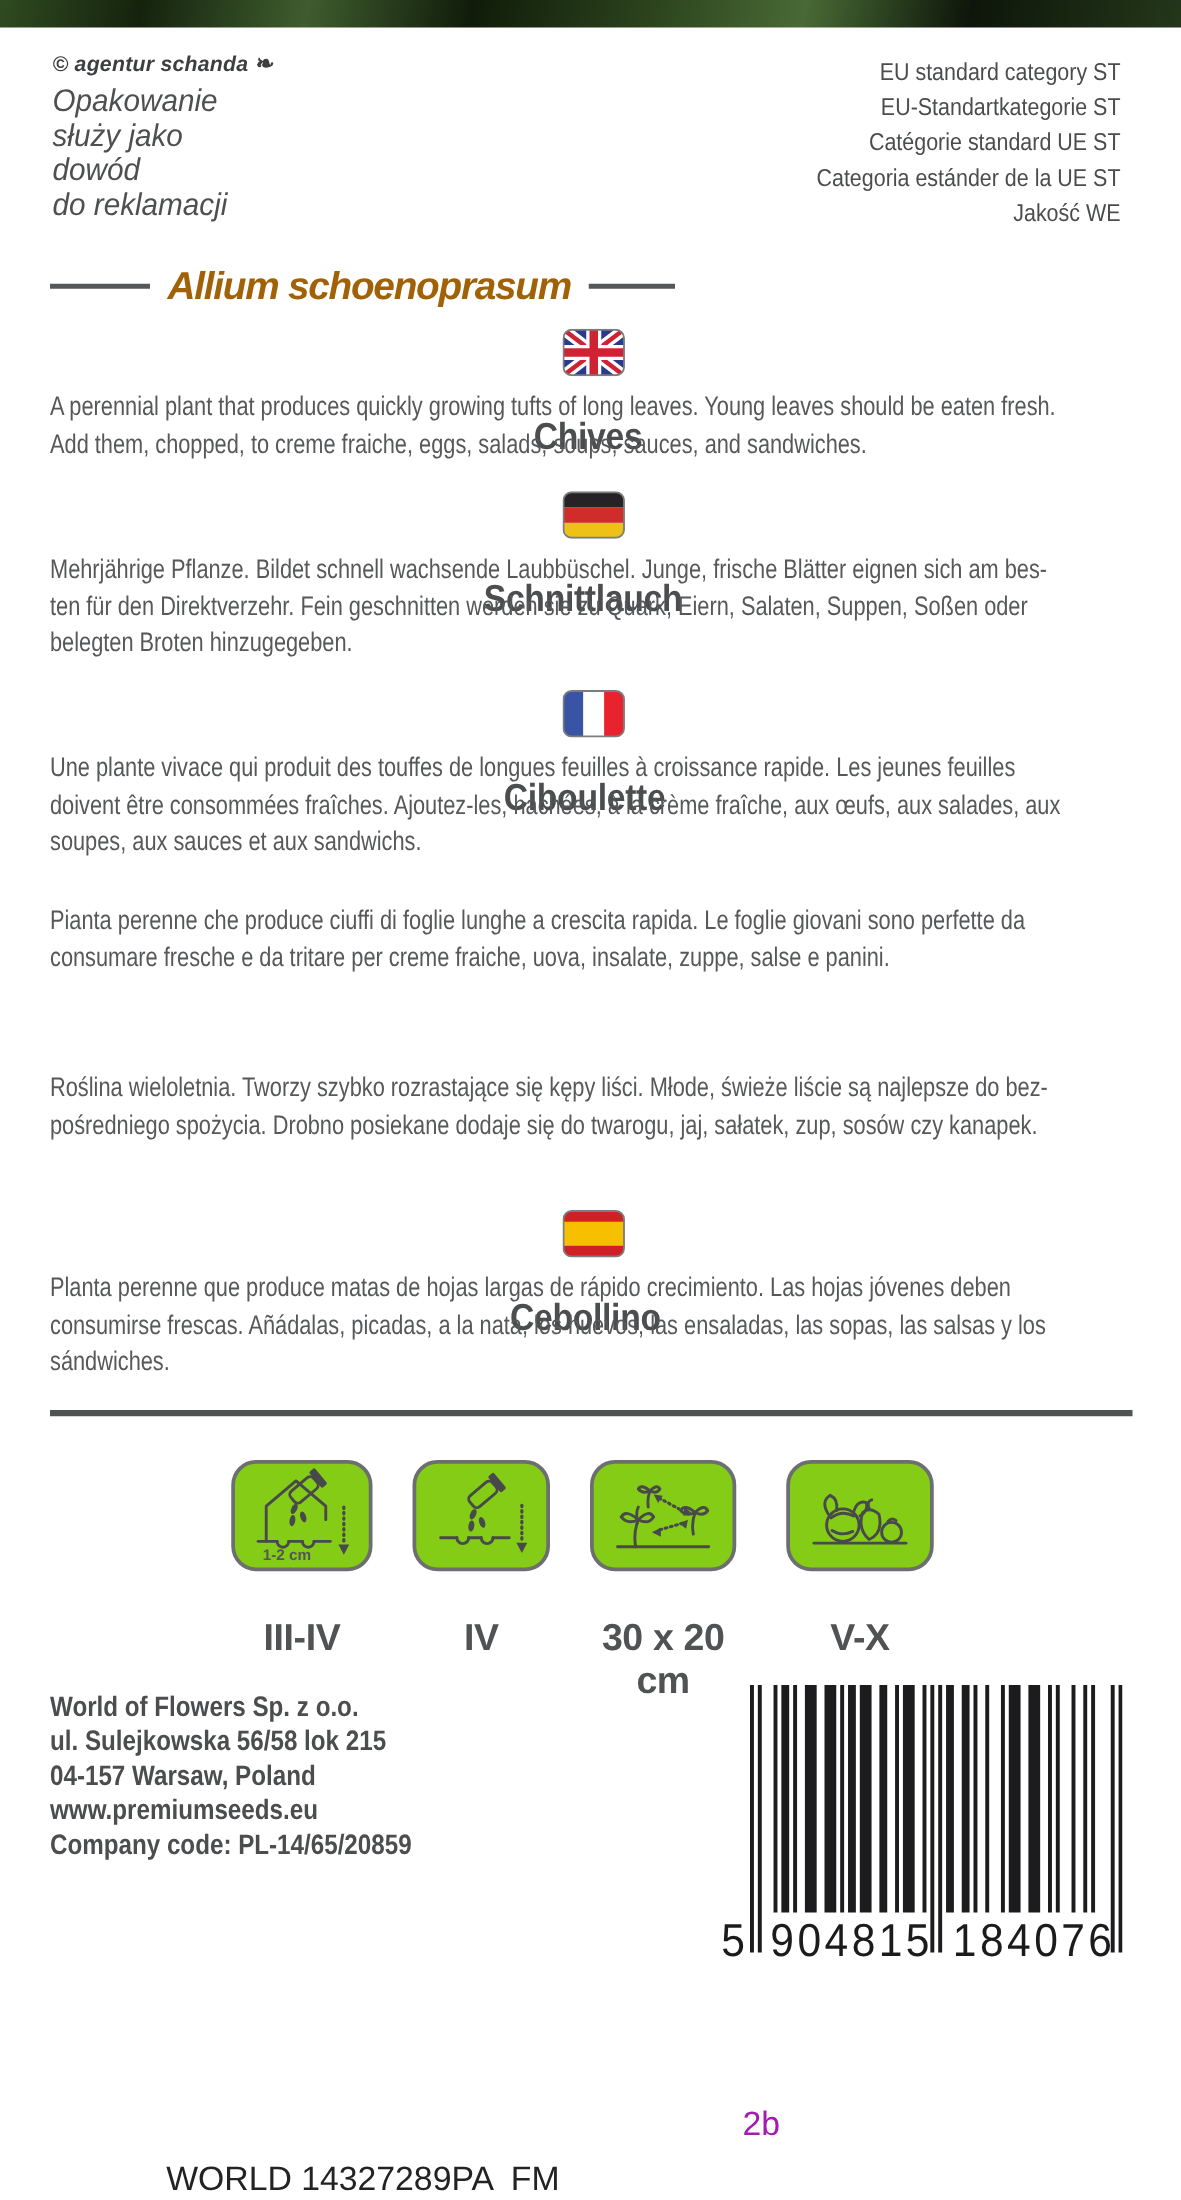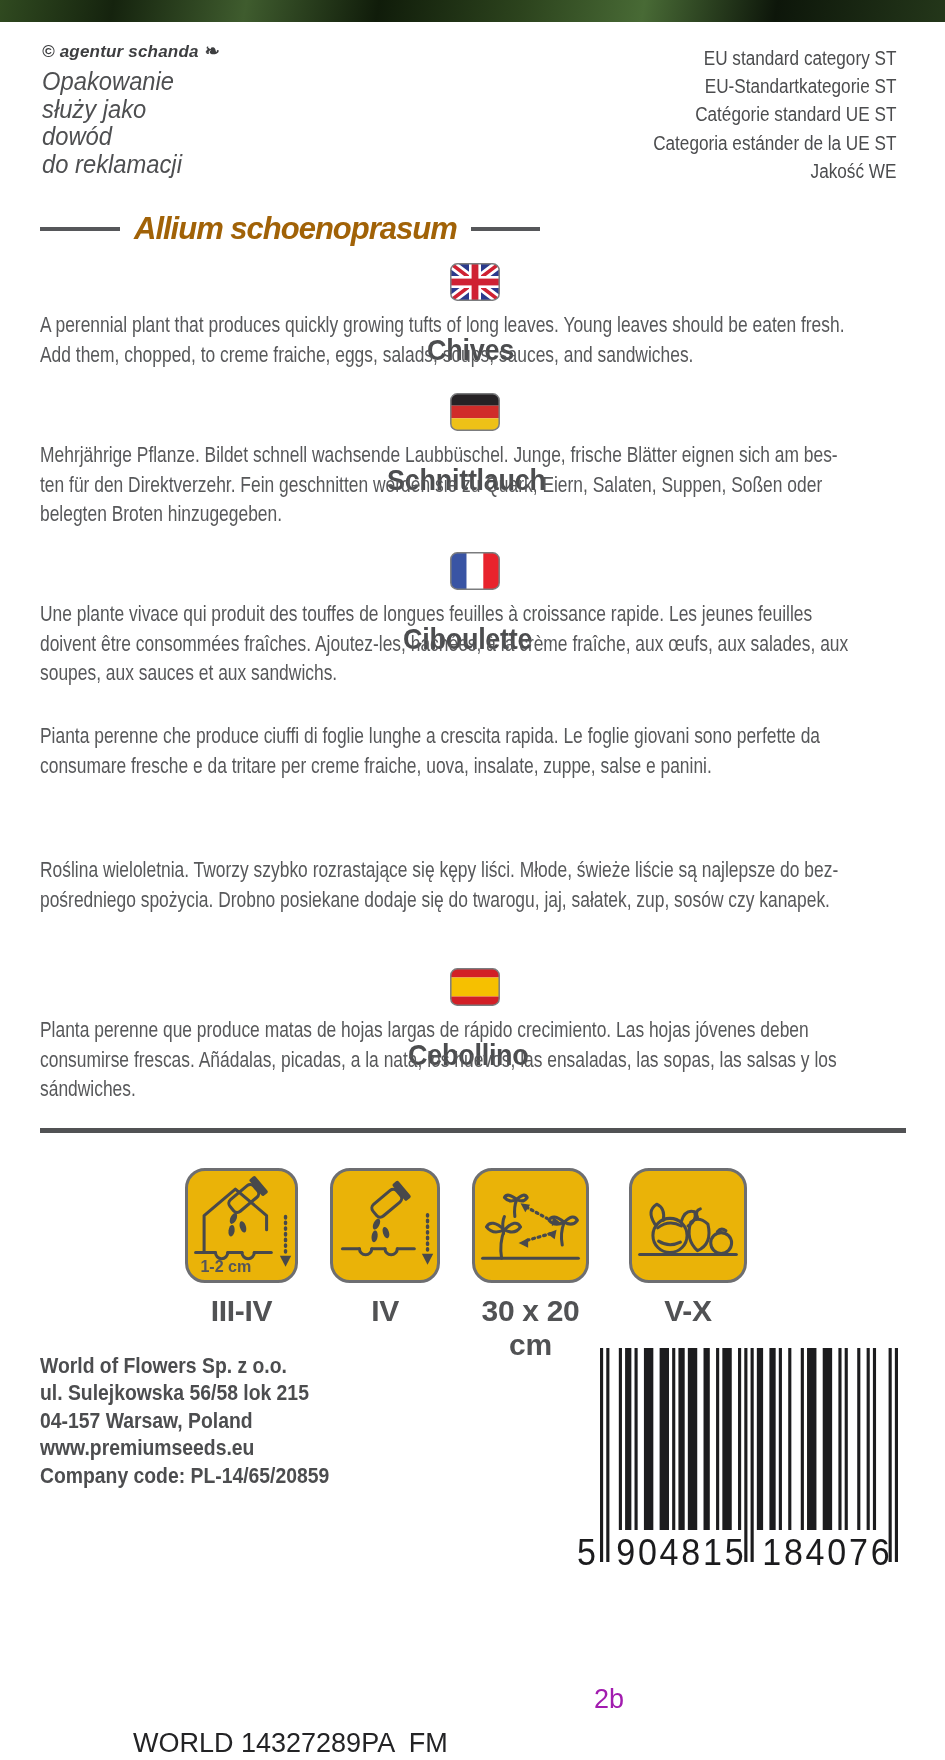--- a/index.html
+++ b/index.html
@@ -30,22 +30,22 @@
   section.lang{position:absolute;left:40px;width:870px;}
   .flag-row{display:flex;align-items:center;gap:32px;height:38px;flex-direction:column;}
   .flag{flex:0 0 auto;display:block;}
   .sec-heading{font-size:30px;font-weight:bold;color:#4c4d4f;letter-spacing:-.3px;
     transform:scaleX(.9);transform-origin:0 50%;white-space:nowrap;}
   .sec-body{margin-top:10px;font-size:21.5px;line-height:29.5px;color:#57585a;
     transform:scaleX(.81);transform-origin:0 0;width:1075px;}
 
   .divider{position:absolute;left:40px;top:1128px;width:866px;height:5px;background:#515254;}
 
-  .sow-box{position:absolute;top:1168px;height:115px;border:3px solid #6d6e71;
-    border-radius:20px;box-sizing:border-box;background:#eab308;}
+  .sow-box{position:absolute;top:1168px;height:89px;border:3px solid #6d6e71;
+    border-radius:20px;box-sizing:border-box;background:#84cc16;}
   .sow-box svg{display:block;width:100%;height:100%;}
   .sow-label{position:absolute;top:1294px;text-align:center;font-weight:bold;
     font-size:30px;color:#515254;letter-spacing:-.3px;}
 
   .producer{position:absolute;left:40px;top:1352px;font-weight:bold;font-size:22.5px;
     line-height:27.4px;color:#4c4d4f;transform:scaleX(.86);transform-origin:0 0;}
 
   .barcode{position:absolute;left:600px;top:1348px;width:298px;height:228px;}
   .bc-digit{position:absolute;top:184px;font-size:37px;color:#1b1b1d;
     transform:scaleX(.92);transform-origin:50% 0;}

